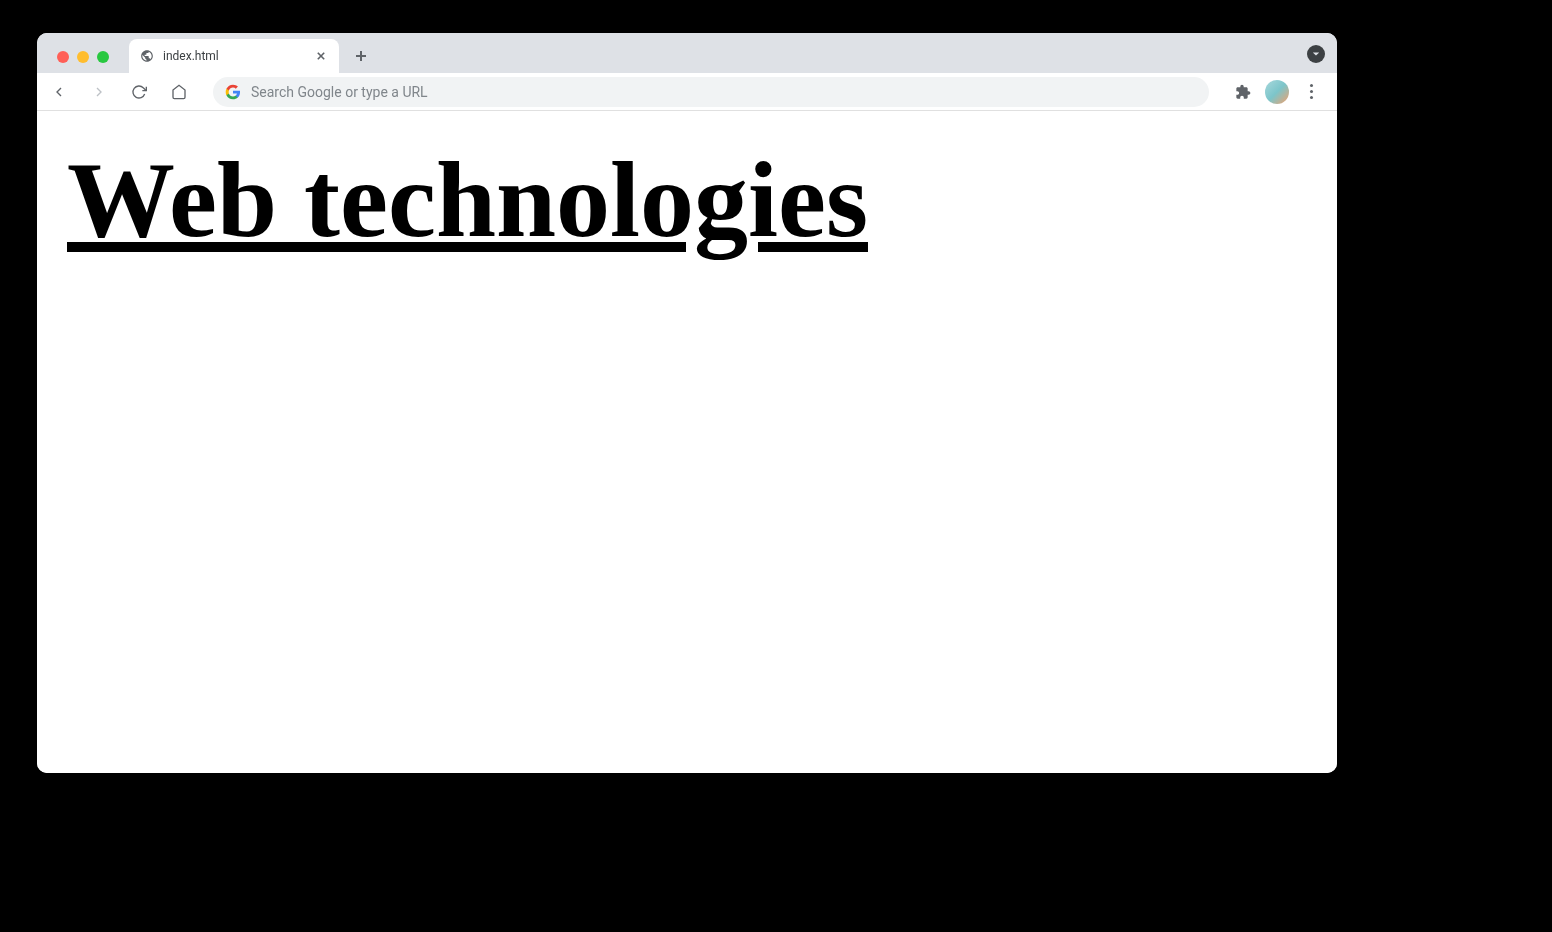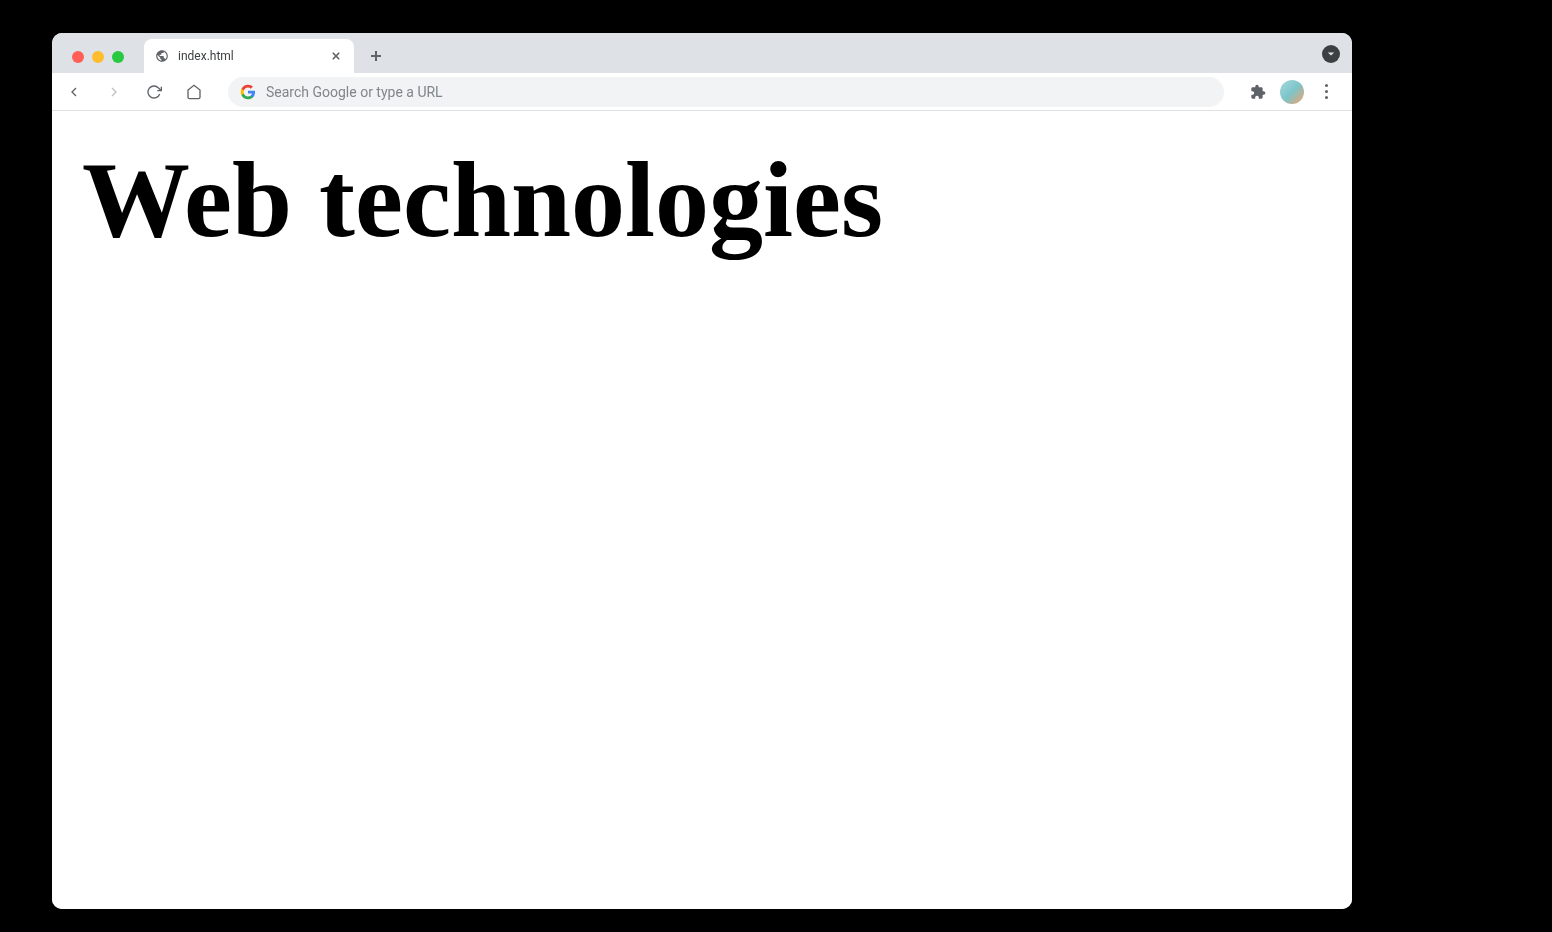--- a/index.html
+++ b/index.html
@@ -10,23 +10,23 @@
     body {
       background: #000;
       width: 1552px;
       height: 932px;
       font-family: -apple-system, BlinkMacSystemFont, "Segoe UI", Roboto, sans-serif;
       overflow: hidden;
     }
     .browser-window {
       position: absolute;
       top: 33px;
-      left: 52px;
+      left: 37px;
       width: 1300px;
-      height: 876px;
+      height: 740px;
       background: #fff;
       border-radius: 10px;
       overflow: hidden;
       box-shadow: 0 10px 40px rgba(0,0,0,0.5);
     }
     .tab-bar {
       height: 40px;
       background: #dee1e6;
       display: flex;
       align-items: flex-end;
@@ -225,20 +225,21 @@
       background: #fff;
       height: calc(100% - 78px);
       font-family: "Times New Roman", Times, serif;
       color: #000;
     }
     .content h1 {
       font-size: 108px;
       font-weight: bold;
       margin-bottom: 36px;
       line-height: 1.1;
+      text-decoration: underline;
     }
     .content ul {
       padding-left: 150px;
       font-size: 54px;
       line-height: 1.25;
     }
     .content ul li {
       margin-bottom: 0;
     }
   </style>

